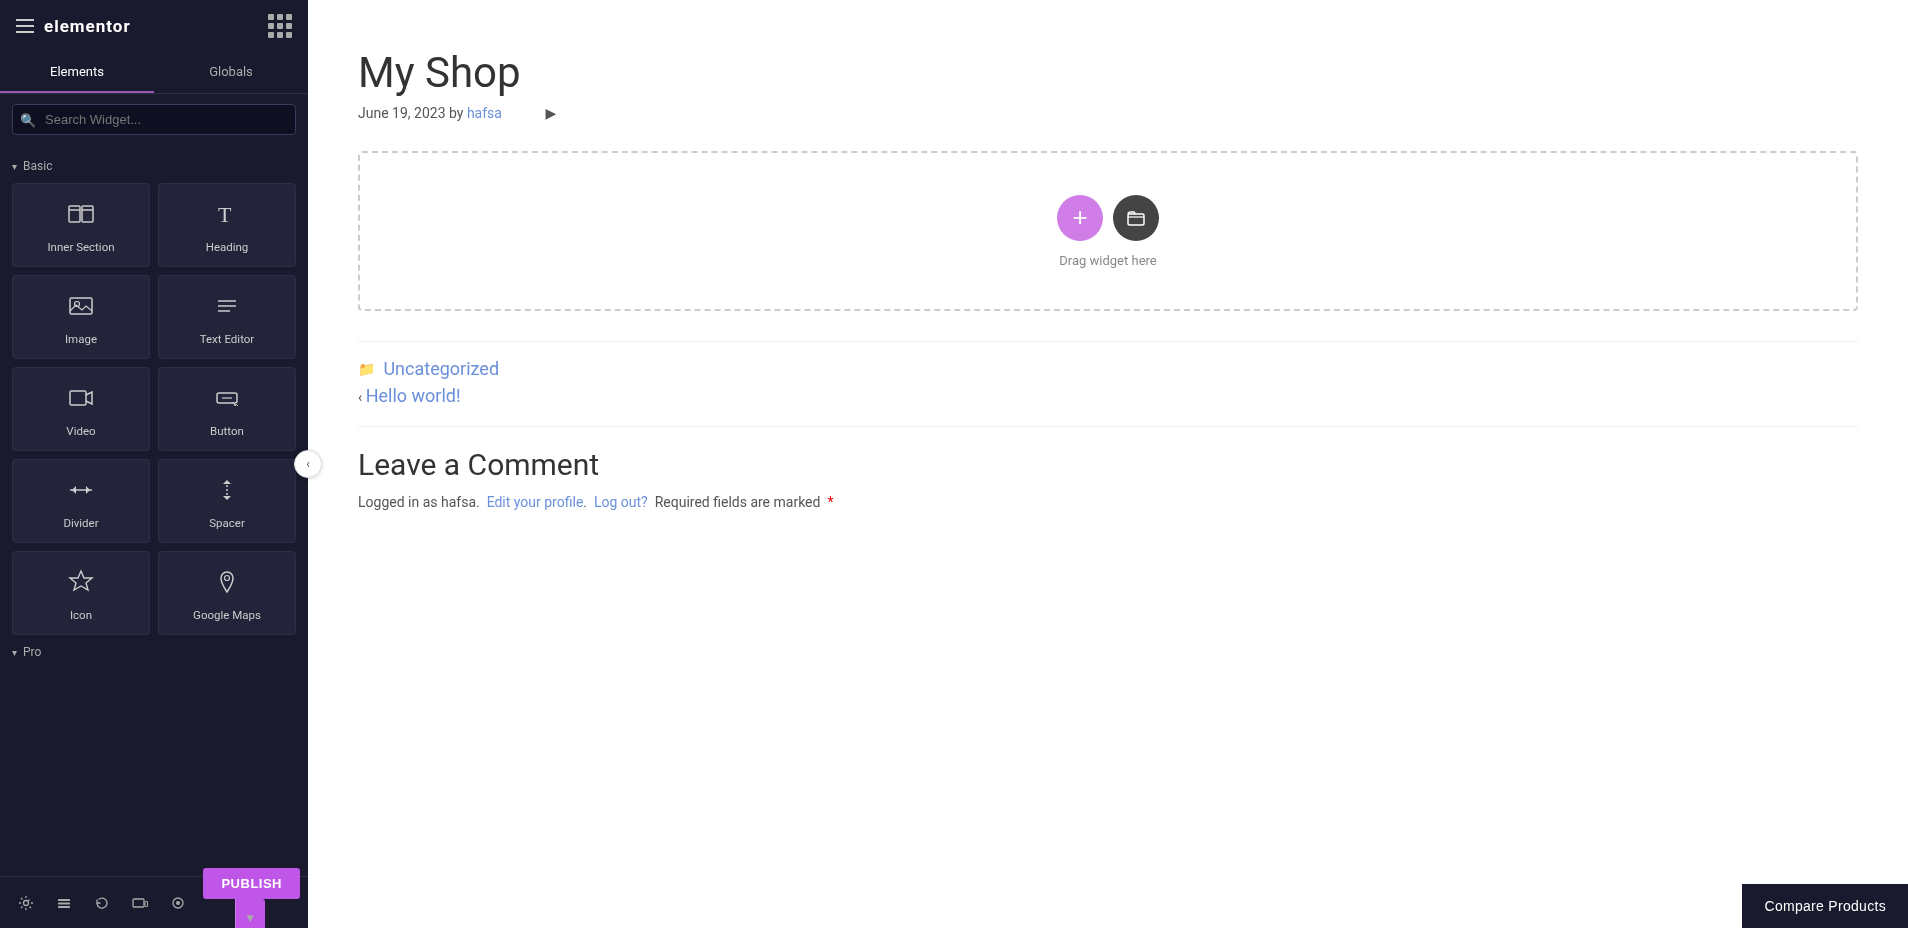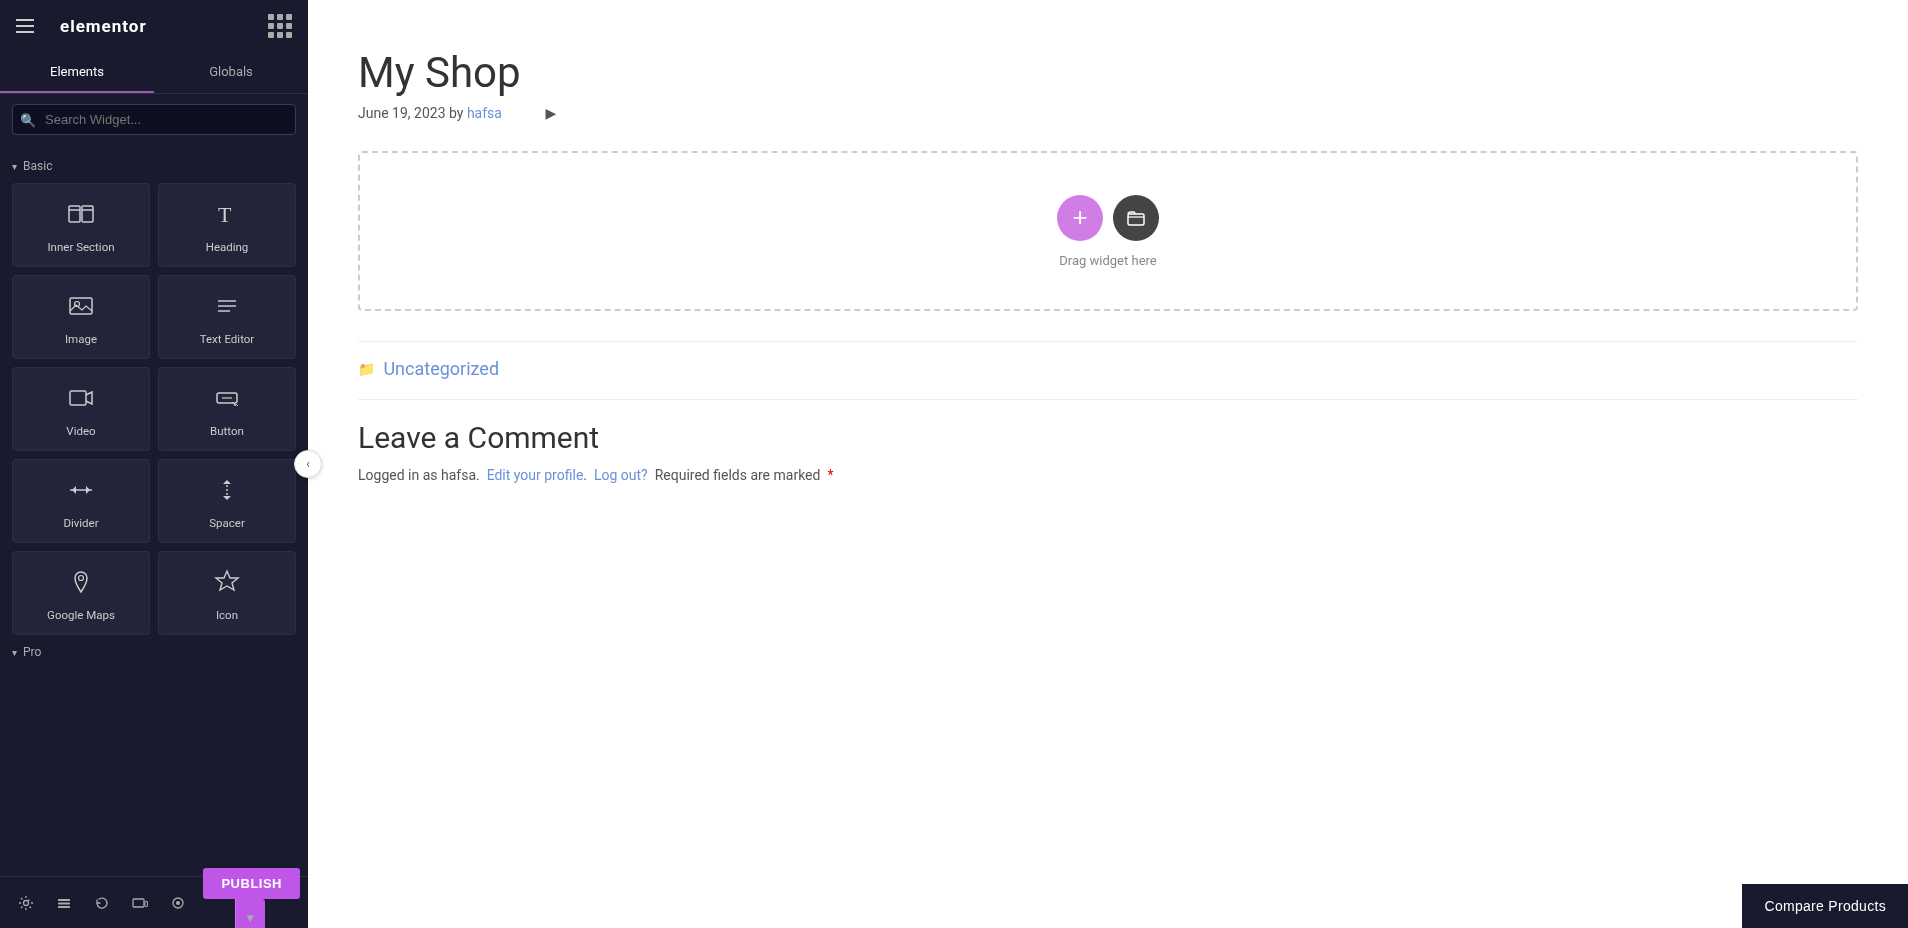--- a/index.html
+++ b/index.html
@@ -21,21 +21,21 @@
       align-items: center;
       justify-content: space-between;
       padding: 0 16px;
       height: 52px;
       background: #1a1a2e;
     }
 
     .header-left {
       display: flex;
       align-items: center;
-      gap: 26px;
+      gap: 10px;
     }
 
     .hamburger-icon {
       display: flex; flex-direction: column; gap: 4px; cursor: pointer;
     }
     .hamburger-icon span {
       display: block; width: 18px; height: 2px; background: #ccc;
     }
 
     #sidebar-logo {
@@ -509,34 +509,34 @@
               <polygon points="10,8 18,8 14,4" fill="#ccc"></polygon>
               <polygon points="10,20 18,20 14,24" fill="#ccc"></polygon>
             </svg>
           </div>
           <span class="widget-label">Spacer</span>
         </div>
 
         <div class="widget-item">
           <div class="widget-icon">
             <svg width="28" height="28" viewBox="0 0 28 28" fill="none">
+              <polygon points="14,3 17,10 25,10 19,15 21,22 14,18 7,22 9,15 3,10 11,10" stroke="#ccc" stroke-width="1.4" fill="none"></polygon>
+            </svg>
+          </div>
+          <span class="widget-label">Icon</span>
+        </div>
+
+        <div class="widget-item">
+          <div class="widget-icon">
+            <svg width="28" height="28" viewBox="0 0 28 28" fill="none">
               <path d="M14 4C10.5 4 8 6.8 8 10C8 15 14 24 14 24C14 24 20 15 20 10C20 6.8 17.5 4 14 4Z" stroke="#ccc" stroke-width="1.5" fill="none"></path>
               <circle cx="14" cy="10" r="2.5" stroke="#ccc" stroke-width="1.2" fill="none"></circle>
             </svg>
           </div>
           <span class="widget-label">Google Maps</span>
-        </div>
-
-        <div class="widget-item">
-          <div class="widget-icon">
-            <svg width="28" height="28" viewBox="0 0 28 28" fill="none">
-              <polygon points="14,3 17,10 25,10 19,15 21,22 14,18 7,22 9,15 3,10 11,10" stroke="#ccc" stroke-width="1.4" fill="none"></polygon>
-            </svg>
-          </div>
-          <span class="widget-label">Icon</span>
         </div>
       </div>
 
       <div class="section-label">
         <span class="arrow">▾</span>
         <span>Pro</span>
       </div>
     </div>
 
     <div id="bottom-toolbar">
@@ -604,20 +604,23 @@
         </button>
       </div>
       <span class="drag-hint">Drag widget here</span>
     </div>
 
     <div class="post-footer">
       <div style="display:flex; align-items:center; gap:8px; margin-bottom:6px;">
         <span style="color:#888; font-size:14px;">📁</span>
         <a href="#">Uncategorized</a>
       </div>
+      <div class="post-footer-nav">
+        <span>‹ </span><a href="#">Hello world!</a>
+      </div>
     </div>
 
     <div class="section-divider"></div>
 
     <h2 class="leave-comment-title">Leave a Comment</h2>
 
     <div class="logged-in-text">
       <span>Logged in as hafsa.</span>
       &nbsp;<a href="#">Edit your profile</a>.
       &nbsp;<a href="#">Log out?</a>

